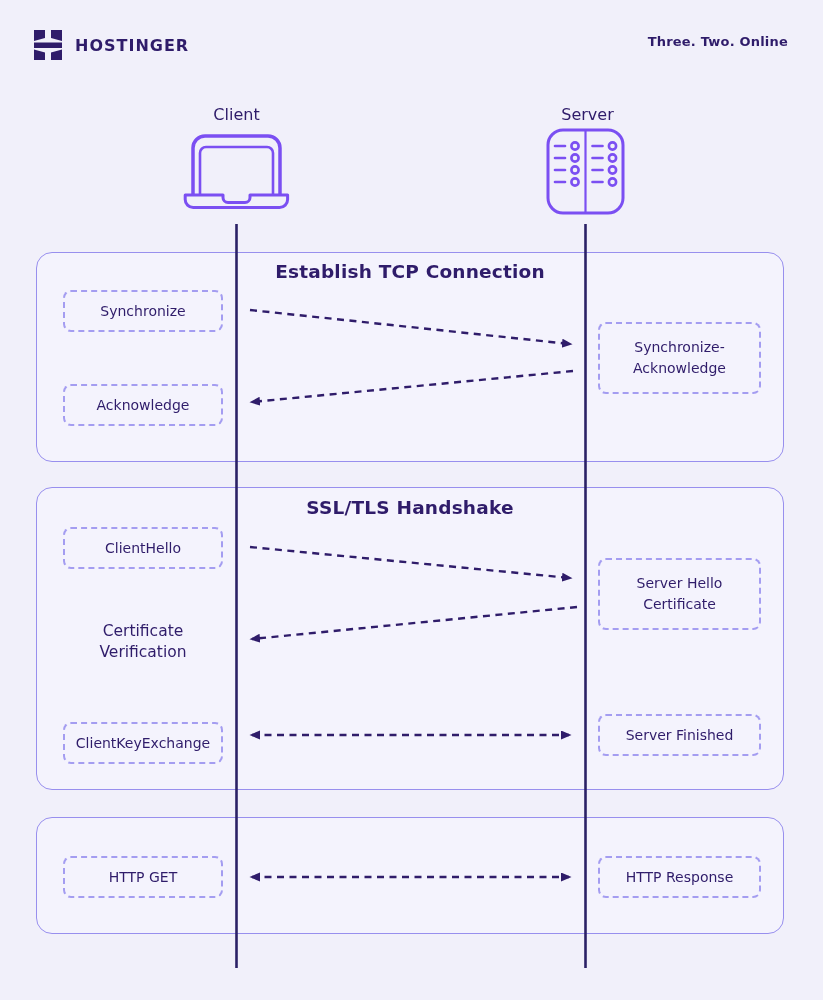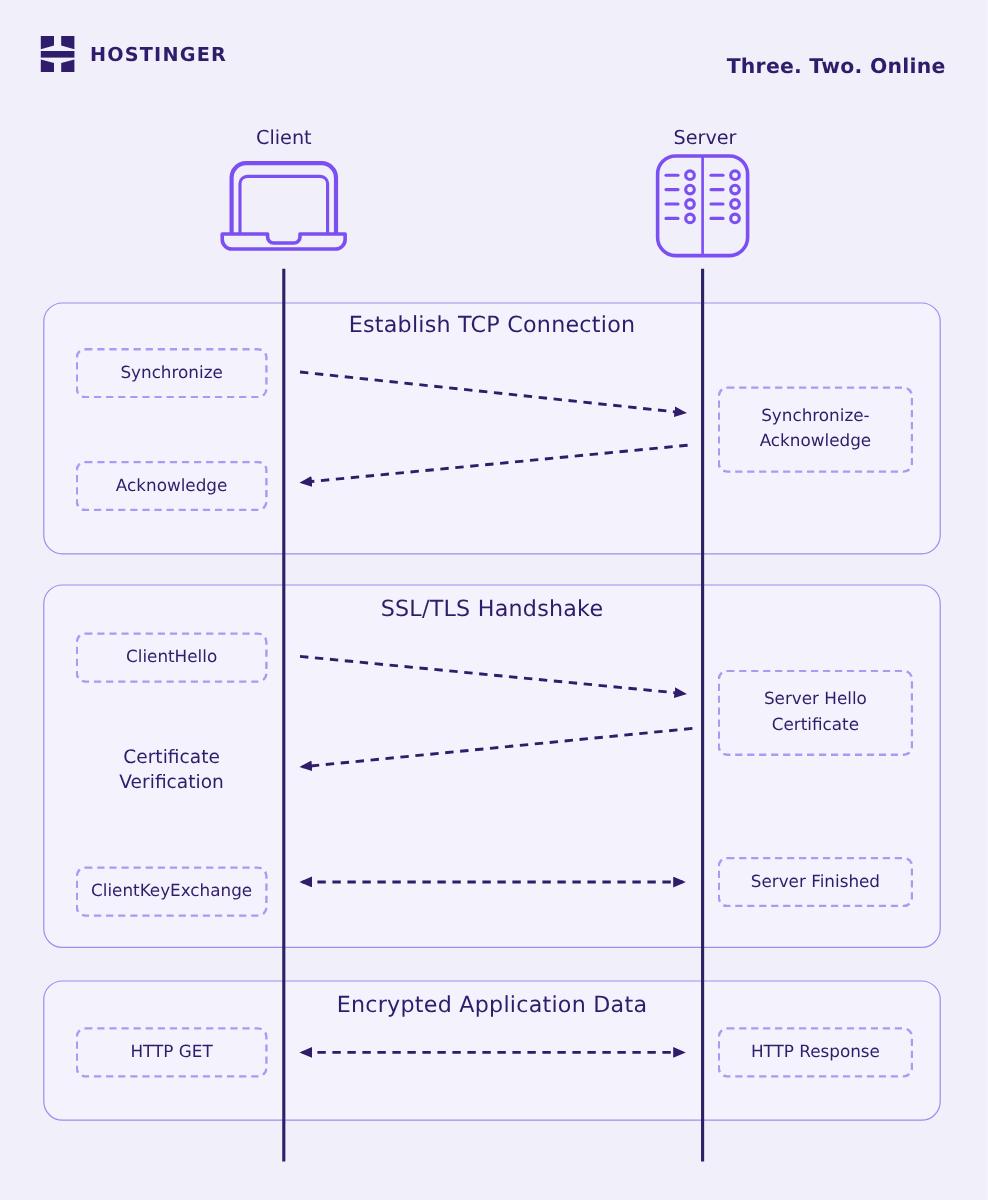--- a/index.html
+++ b/index.html
@@ -11,33 +11,33 @@
     --line-ink:#2b2166;
     --icon-purple:#7b4ff2;
   }
   *{margin:0;padding:0;box-sizing:border-box;}
   body{background:#fff;font-family:"DejaVu Sans","Liberation Sans",sans-serif;}
   .page{position:relative;width:823px;height:1000px;background:var(--page-bg);color:var(--ink);overflow:hidden;}
 
   
   .logo-icon{position:absolute;left:30px;top:27px;width:36px;height:36px;}
   .brand{position:absolute;left:75px;top:36px;font-size:16px;font-weight:bold;letter-spacing:1px;}
-  .tagline{position:absolute;right:35px;top:46px;font-size:17px;font-weight:600;letter-spacing:0.2px;}
+  .tagline{position:absolute;right:35px;top:34px;font-size:13px;font-weight:600;letter-spacing:0.2px;}
 
   
   .actor-label{position:absolute;width:101px;text-align:center;font-size:16px;font-weight:500;top:105px;}
   .actor-label.client{left:186px;}
   .actor-label.server{left:537px;}
   .laptop-icon{position:absolute;left:183px;top:131px;}
   .server-icon{position:absolute;left:546px;top:128px;}
   .icon-stroke{stroke:var(--icon-purple);fill:none;}
 
   
   .section{position:absolute;left:36px;width:748px;border:1.5px solid var(--section-border);border-radius:16px;background:var(--section-fill);}
-  .sec-title{position:absolute;left:36px;width:748px;text-align:center;font-size:18.5px;font-weight:normal;letter-spacing:0.2px;}
+  .sec-title{position:absolute;left:36px;width:748px;text-align:center;font-size:18.5px;font-weight:bold;letter-spacing:0.2px;}
 
   
   .dbox{position:absolute;border:2px dashed var(--dashed-border);border-radius:8px;
         display:flex;flex-direction:column;align-items:center;justify-content:center;
         font-size:14px;line-height:21px;text-align:center;background:var(--section-fill);}
   .plain{position:absolute;display:flex;flex-direction:column;align-items:center;justify-content:center;
         font-size:15.5px;line-height:21px;text-align:center;}
 
   
   .overlay{position:absolute;left:0;top:0;width:823px;height:1000px;pointer-events:none;}
@@ -91,21 +91,20 @@
         <circle cx="66.5" cy="54" r="3.6"></circle>
     </g>
   </svg>
 
   <div class="section" style="top:252px;height:210px"></div>
   <div class="section" style="top:487px;height:303px"></div>
   <div class="section" style="top:817px;height:117px"></div>
 
   <div class="sec-title" style="top:261px">Establish TCP Connection</div>
   <div class="sec-title" style="top:497px">SSL/TLS Handshake</div>
-  <div class="sec-title" style="top:827px">Encrypted Application Data</div>
 
   <div class="dbox" style="left:63px;top:290px;width:160px;height:42px">Synchronize</div>
   <div class="dbox" style="left:598px;top:322px;width:163px;height:72px">
     <span>Synchronize-</span>
     <span>Acknowledge</span>
   </div>
   <div class="dbox" style="left:63px;top:384px;width:160px;height:42px">Acknowledge</div>
 
   <div class="dbox" style="left:63px;top:527px;width:160px;height:42px">ClientHello</div>
   <div class="dbox" style="left:598px;top:558px;width:163px;height:72px">

